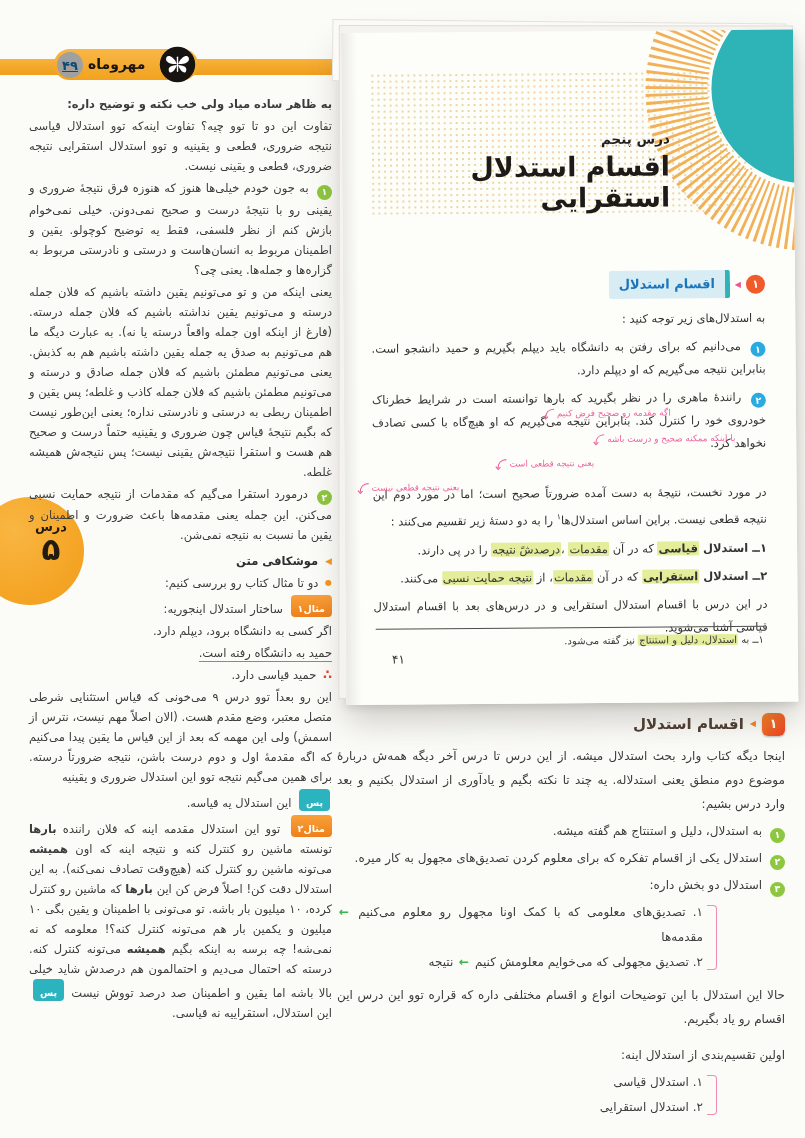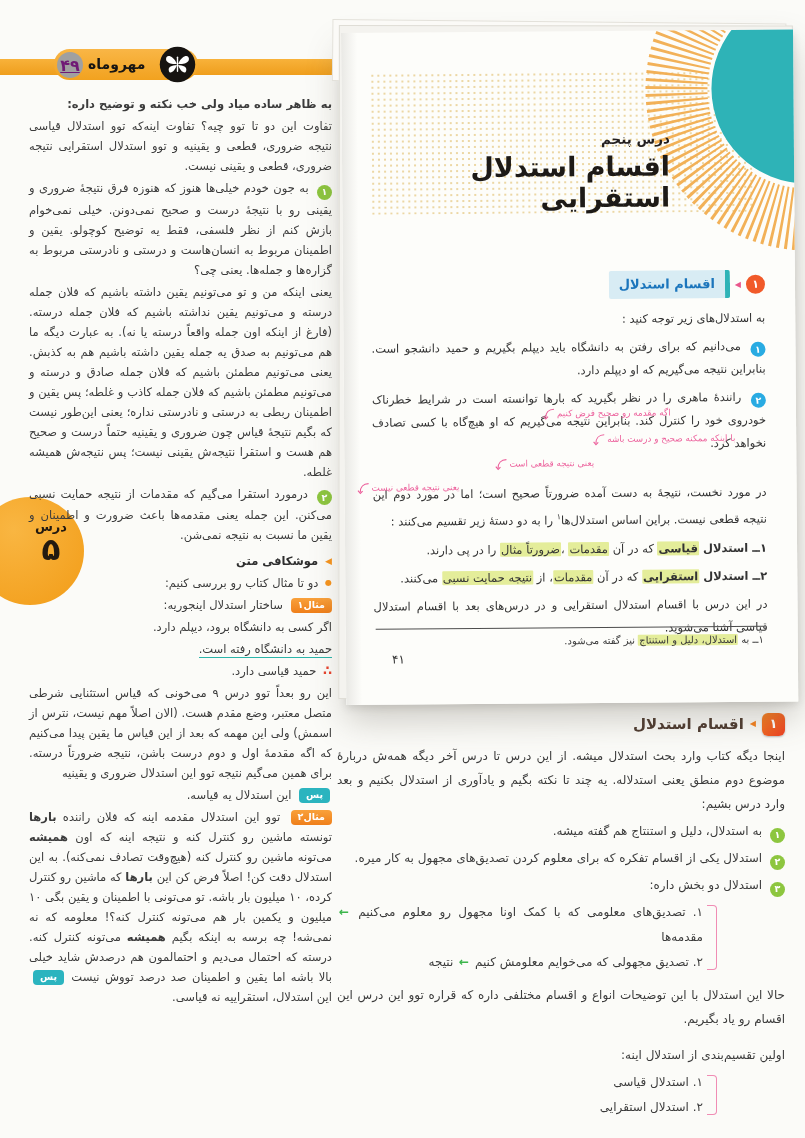--- a/index.html
+++ b/index.html
@@ -5,21 +5,21 @@
   html,body{margin:0;padding:0;}
   body{font-family:"DejaVu Sans",sans-serif;background:#e9e8e4;}
   #canvas{position:relative;width:805px;height:1138px;background:#fbfbf8;overflow:hidden;margin:0 auto;}
 
   
   .topbar{position:absolute;left:0;top:59px;width:353px;height:16px;
     background:linear-gradient(#f8b23a,#ef9e1d);z-index:1;}
   .brand-pill{position:absolute;left:54px;top:49px;width:144px;height:31px;border-radius:16px;
     background:linear-gradient(#f9b646,#f2a21f);z-index:2;}
   .badge-gray{position:absolute;left:57px;top:52px;width:26px;height:26px;border-radius:50%;
-    background:#a0a0a0;color:#701a75;font-weight:bold;font-size:16px;display:flex;align-items:center;justify-content:center;z-index:3;text-decoration:underline;}
+    background:#a0a0a0;color:#0c4a6e;font-weight:bold;font-size:13px;display:flex;align-items:center;justify-content:center;z-index:3;text-decoration:underline;}
   .brand-name{position:absolute;left:88px;top:56px;width:72px;text-align:left;direction:rtl;
     font-weight:bold;font-size:14px;color:#181512;z-index:3;}
   .butterfly{position:absolute;left:159px;top:46px;width:37px;height:37px;z-index:3;}
 
   
   .lesson-circle{position:absolute;left:-24px;top:497px;width:108px;height:108px;border-radius:50%;
     background:radial-gradient(circle at 35% 30%,#f9b642,#f29c17);z-index:0;}
   .lesson-circle .txt{position:absolute;right:17px;top:22px;text-align:center;direction:rtl;color:#231a10;}
   .lesson-circle .l1{font-size:13px;font-weight:bold;display:block;}
   .lesson-circle .l2{font-size:31px;font-weight:bold;display:block;line-height:30px;}
@@ -38,21 +38,21 @@
   .s-th{color:#e8432e;font-weight:bold;margin-left:3px;font-size:13px;}
   .s-sup{font-size:8px;vertical-align:5px;}
   .s-dia{color:#f7941d;font-size:9px;vertical-align:1px;margin-left:3px;}
   .s-dot{color:#f7941d;font-size:8px;vertical-align:2px;margin-left:3px;}
   .s-num-g,.s-num-b{display:inline-flex;width:15px;height:15px;border-radius:50%;
     color:#fff;font-size:9.5px;font-weight:bold;align-items:center;justify-content:center;
     margin-left:4px;vertical-align:-3px;}
   .s-num-g{background:#8dc63f;}
   .s-num-b{background:#29abe2;}
   .s-badge-o,.s-badge-t{display:inline-block;color:#fff;font-size:9.5px;font-weight:bold;
-    padding:0 7px 2px;border-radius:4px;margin-left:4px;vertical-align:1px;line-height:13px;}
+    padding:7px 7px 2px;border-radius:4px;margin-left:4px;vertical-align:1px;line-height:13px;}
   .s-badge-o{background:linear-gradient(#f9a13b,#ef7f1a);}
   .s-badge-t{background:#2bb4bf;margin-right:2px;}
 
   
   .book{position:absolute;left:341px;top:33px;width:452px;height:672px;background:#fdfdfa;
     transform:rotate(-0.45deg);transform-origin:top left;z-index:4;
     box-shadow:0 16px 34px rgba(90,84,70,.28),0 3px 8px rgba(0,0,0,.12);}
   .book::before{content:"";position:absolute;left:-5px;top:-6px;width:100%;height:100%;
     background:#f4f3ef;border:1px solid #dfddd6;z-index:-1;transform:rotate(.5deg);}
   .book::after{content:"";position:absolute;left:-9px;top:-10px;width:100%;height:60px;
@@ -155,21 +155,21 @@
       <div class="bk-content">
         <div class="bk-head">
           <span class="bk-head-num">۱</span>
           <span class="bk-head-mark">◀</span>
           <span class="bk-head-label">اقسام استدلال</span>
         </div>
         <div class="blk"><span>به استدلال‌های زیر توجه کنید :</span></div>
         <div class="blk"><span class="s-num-b">۱</span><span> می‌دانیم که برای رفتن به دانشگاه باید دیپلم بگیریم و حمید دانشجو است. بنابراین نتیجه می‌گیریم که او دیپلم دارد.</span></div>
         <div class="blk"><span class="s-num-b">۲</span><span> رانندهٔ ماهری را در نظر بگیرید که بارها توانسته است در شرایط خطرناک خودروی خود را کنترل کند. بنابراین نتیجه می‌گیریم که او هیچ‌گاه با کسی تصادف نخواهد کرد.</span></div>
         <div class="blk mt-ann"><span>در مورد نخست، نتیجهٔ به دست آمده ضرورتاً صحیح است؛ اما در مورد دوم این نتیجه قطعی نیست. براین اساس استدلال‌ها</span><span class="s-sup">۱</span><span> را به دو دستهٔ زیر تقسیم می‌کنند :</span></div>
-        <div class="blk" style="margin-top:6px"><span class="s-b">۱ــ استدلال </span><span class="s-b s-hl">قیاسی</span><span> که در آن </span><span class="s-hl">مقدمات</span><span> ،</span><span class="s-hl">ضرورتاً مثال</span><span> را در پی دارند.</span></div>
+        <div class="blk" style="margin-top:6px"><span class="s-b">۱ــ استدلال </span><span class="s-b s-hl">قیاسی</span><span> که در آن </span><span class="s-hl">مقدمات</span><span> ،</span><span class="s-hl">درصدشً نتیجه</span><span> را در پی دارند.</span></div>
         <div class="blk" style="margin-top:3px"><span class="s-b">۲ــ استدلال </span><span class="s-b s-hl">استقرایی</span><span> که در آن </span><span class="s-hl">مقدمات</span><span>، از </span><span class="s-hl">نتیجه حمایت نسبی</span><span> می‌کنند.</span></div>
         <div class="blk" style="margin-top:5px"><span>در این درس با اقسام استدلال استقرایی و در درس‌های بعد با اقسام استدلال قیاسی آشنا می‌شوید.</span></div>
       </div>
 
       <div class="ann" style="left:198px;top:376px">
         <span>اگه مقدمه رو صحیح فرض کنیم</span><svg width="13" height="13" viewBox="0 0 14 14">
             <path d="M13,2 C7,2 4,6 4,11" fill="none" stroke="#ec5f9b" stroke-width="1.2"></path>
             <path d="M1.5,9.5 L4,12.5 L6.5,10" fill="none" stroke="#ec5f9b" stroke-width="1.2"></path>
           </svg>
       </div>

